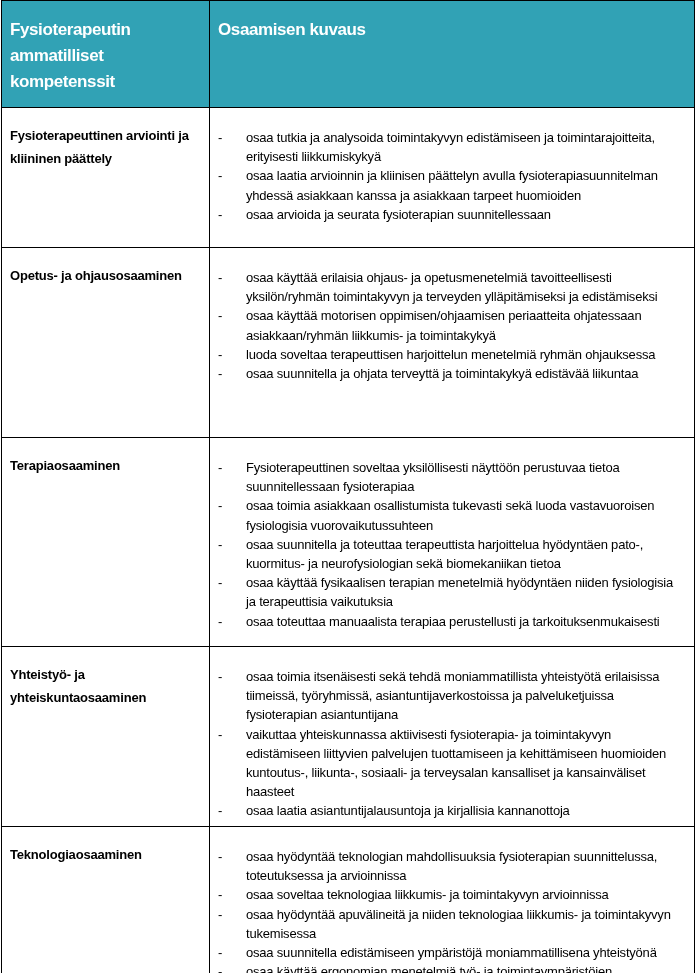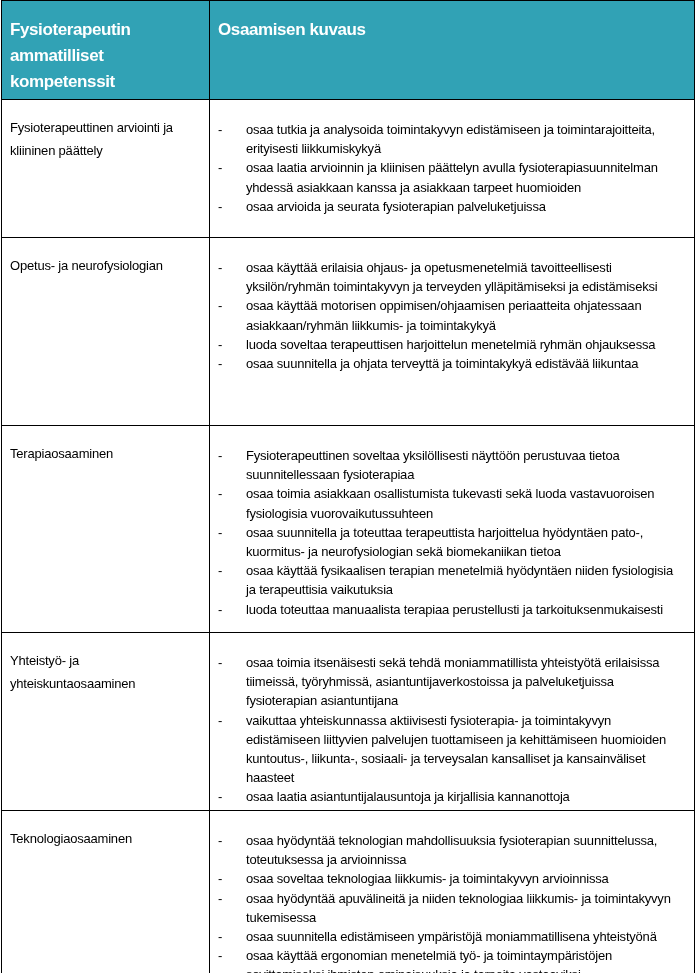--- a/index.html
+++ b/index.html
@@ -1,22 +1,22 @@
 <!DOCTYPE html>
 <html><head>
 <meta charset="utf-8">
 <style>
   html, body { margin:0; padding:0; background:#ffffff; }
   body { width:695px; height:973px; overflow:hidden; font-family:"Liberation Sans", sans-serif; }
   table { border-collapse:collapse; width:693px; table-layout:fixed; margin-left:1px; }
   td, th { border:1.5px solid #000; vertical-align:top; }
   col.c1 { width:208px; }
   col.c2 { width:485px; }
-  th { background:#31a2b5; color:#fff; text-align:left; font-weight:bold; font-size:17px; line-height:26px; padding:16px 6px 4px 8px; height:70px; letter-spacing:-0.4px; }
-  td.label { font-weight:normal; font-size:13px; line-height:23px; padding:16px 6px 0 8px; color:#000; letter-spacing:-0.2px; }
+  th { background:#31a2b5; color:#fff; text-align:left; font-weight:bold; font-size:17px; line-height:26px; padding:16px 6px 12px 8px; height:70px; letter-spacing:-0.4px; }
+  td.label { font-weight:bold; font-size:13px; line-height:23px; padding:16px 6px 6px 8px; color:#000; letter-spacing:-0.2px; }
   td.desc { font-size:13px; line-height:19.2px; color:#000; padding:20px 8px 0 8px; letter-spacing:-0.2px; }
   ul { list-style:none; margin:0; padding:0; }
   li { position:relative; padding-left:28px; }
   li .dash { position:absolute; left:0; top:0; width:10px; }
   tr.r1 td { height:117px; }
   tr.r2 td { height:167px; }
   tr.r3 td { height:186px; }
   tr.r4 td { height:157px; }
   tr.r5 td { height:161px; }
 </style>
@@ -34,44 +34,44 @@
       <th>Osaamisen kuvaus</th>
     </tr>
   </thead>
   <tbody>
     <tr class="r1">
       <td class="label">Fysioterapeuttinen arviointi ja kliininen päättely</td>
       <td class="desc">
         <ul>
           <li><span class="dash">-</span><span>osaa tutkia ja analysoida toimintakyvyn edistämiseen ja toimintarajoitteita, erityisesti liikkumiskykyä</span></li>
           <li><span class="dash">-</span><span>osaa laatia arvioinnin ja kliinisen päättelyn avulla fysioterapiasuunnitelman yhdessä asiakkaan kanssa ja asiakkaan tarpeet huomioiden</span></li>
-          <li><span class="dash">-</span><span>osaa arvioida ja seurata fysioterapian palveluketjuissa</span></li>
+          <li><span class="dash">-</span><span>osaa arvioida ja seurata fysioterapian suunnitellessaan</span></li>
         </ul>
       </td>
     </tr>
     <tr class="r2">
-      <td class="label">Opetus- ja neurofysiologian</td>
+      <td class="label">Opetus- ja ohjausosaaminen</td>
       <td class="desc">
         <ul>
           <li><span class="dash">-</span><span>osaa käyttää erilaisia ohjaus- ja opetusmenetelmiä tavoitteellisesti yksilön/ryhmän toimintakyvyn ja terveyden ylläpitämiseksi ja edistämiseksi</span></li>
           <li><span class="dash">-</span><span>osaa käyttää motorisen oppimisen/ohjaamisen periaatteita ohjatessaan asiakkaan/ryhmän liikkumis- ja toimintakykyä</span></li>
           <li><span class="dash">-</span><span>luoda soveltaa terapeuttisen harjoittelun menetelmiä ryhmän ohjauksessa</span></li>
           <li><span class="dash">-</span><span>osaa suunnitella ja ohjata terveyttä ja toimintakykyä edistävää liikuntaa</span></li>
         </ul>
       </td>
     </tr>
     <tr class="r3">
       <td class="label">Terapiaosaaminen</td>
       <td class="desc">
         <ul>
           <li><span class="dash">-</span><span>Fysioterapeuttinen soveltaa yksilöllisesti näyttöön perustuvaa tietoa suunnitellessaan fysioterapiaa</span></li>
           <li><span class="dash">-</span><span>osaa toimia asiakkaan osallistumista tukevasti sekä luoda vastavuoroisen fysiologisia vuorovaikutussuhteen</span></li>
           <li><span class="dash">-</span><span>osaa suunnitella ja toteuttaa terapeuttista harjoittelua hyödyntäen pato-, kuormitus- ja neurofysiologian sekä biomekaniikan tietoa</span></li>
           <li><span class="dash">-</span><span>osaa käyttää fysikaalisen terapian menetelmiä hyödyntäen niiden fysiologisia ja terapeuttisia vaikutuksia</span></li>
-          <li><span class="dash">-</span><span>luoda toteuttaa manuaalista terapiaa perustellusti ja tarkoituksenmukaisesti</span></li>
+          <li><span class="dash">-</span><span>osaa toteuttaa manuaalista terapiaa perustellusti ja tarkoituksenmukaisesti</span></li>
         </ul>
       </td>
     </tr>
     <tr class="r4">
       <td class="label">Yhteistyö- ja yhteiskuntaosaaminen</td>
       <td class="desc">
         <ul>
           <li><span class="dash">-</span><span>osaa toimia itsenäisesti sekä tehdä moniammatillista yhteistyötä erilaisissa tiimeissä, työryhmissä, asiantuntijaverkostoissa ja palveluketjuissa fysioterapian asiantuntijana</span></li>
           <li><span class="dash">-</span><span>vaikuttaa yhteiskunnassa aktiivisesti fysioterapia- ja toimintakyvyn edistämiseen liittyvien palvelujen tuottamiseen ja kehittämiseen huomioiden kuntoutus-, liikunta-, sosiaali- ja terveysalan kansalliset ja kansainväliset haasteet</span></li>
           <li><span class="dash">-</span><span>osaa laatia asiantuntijalausuntoja ja kirjallisia kannanottoja</span></li>

